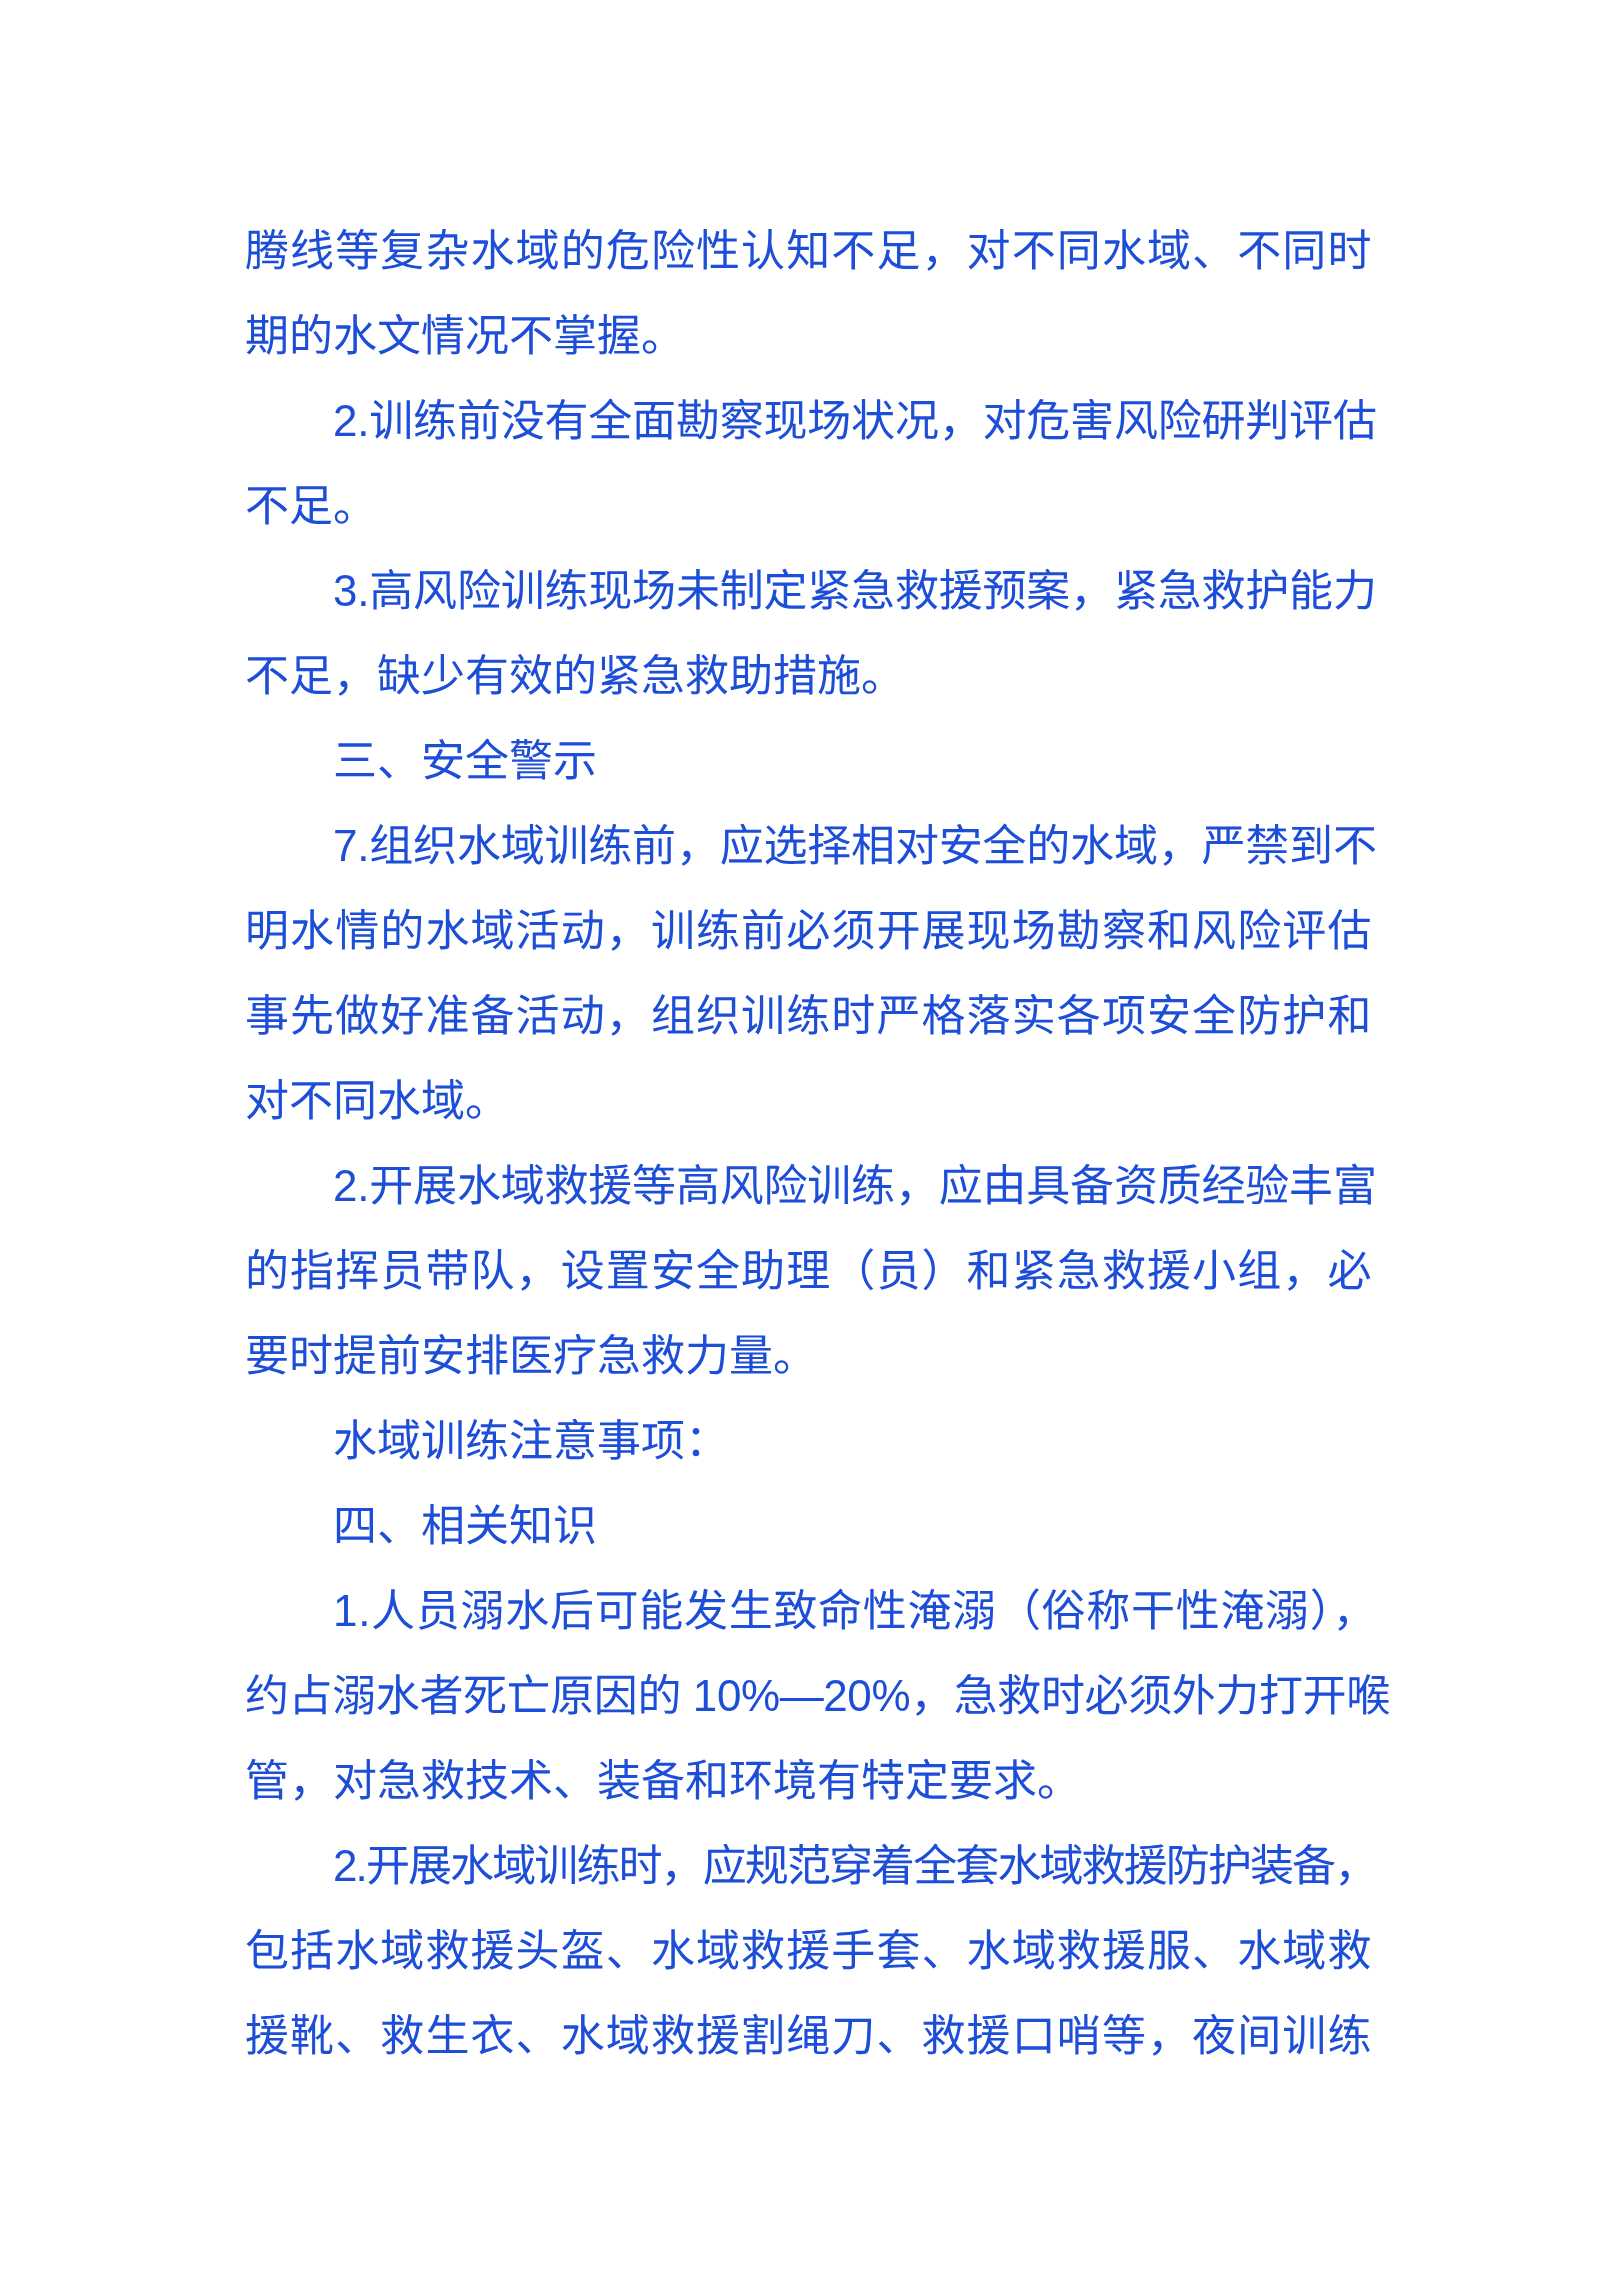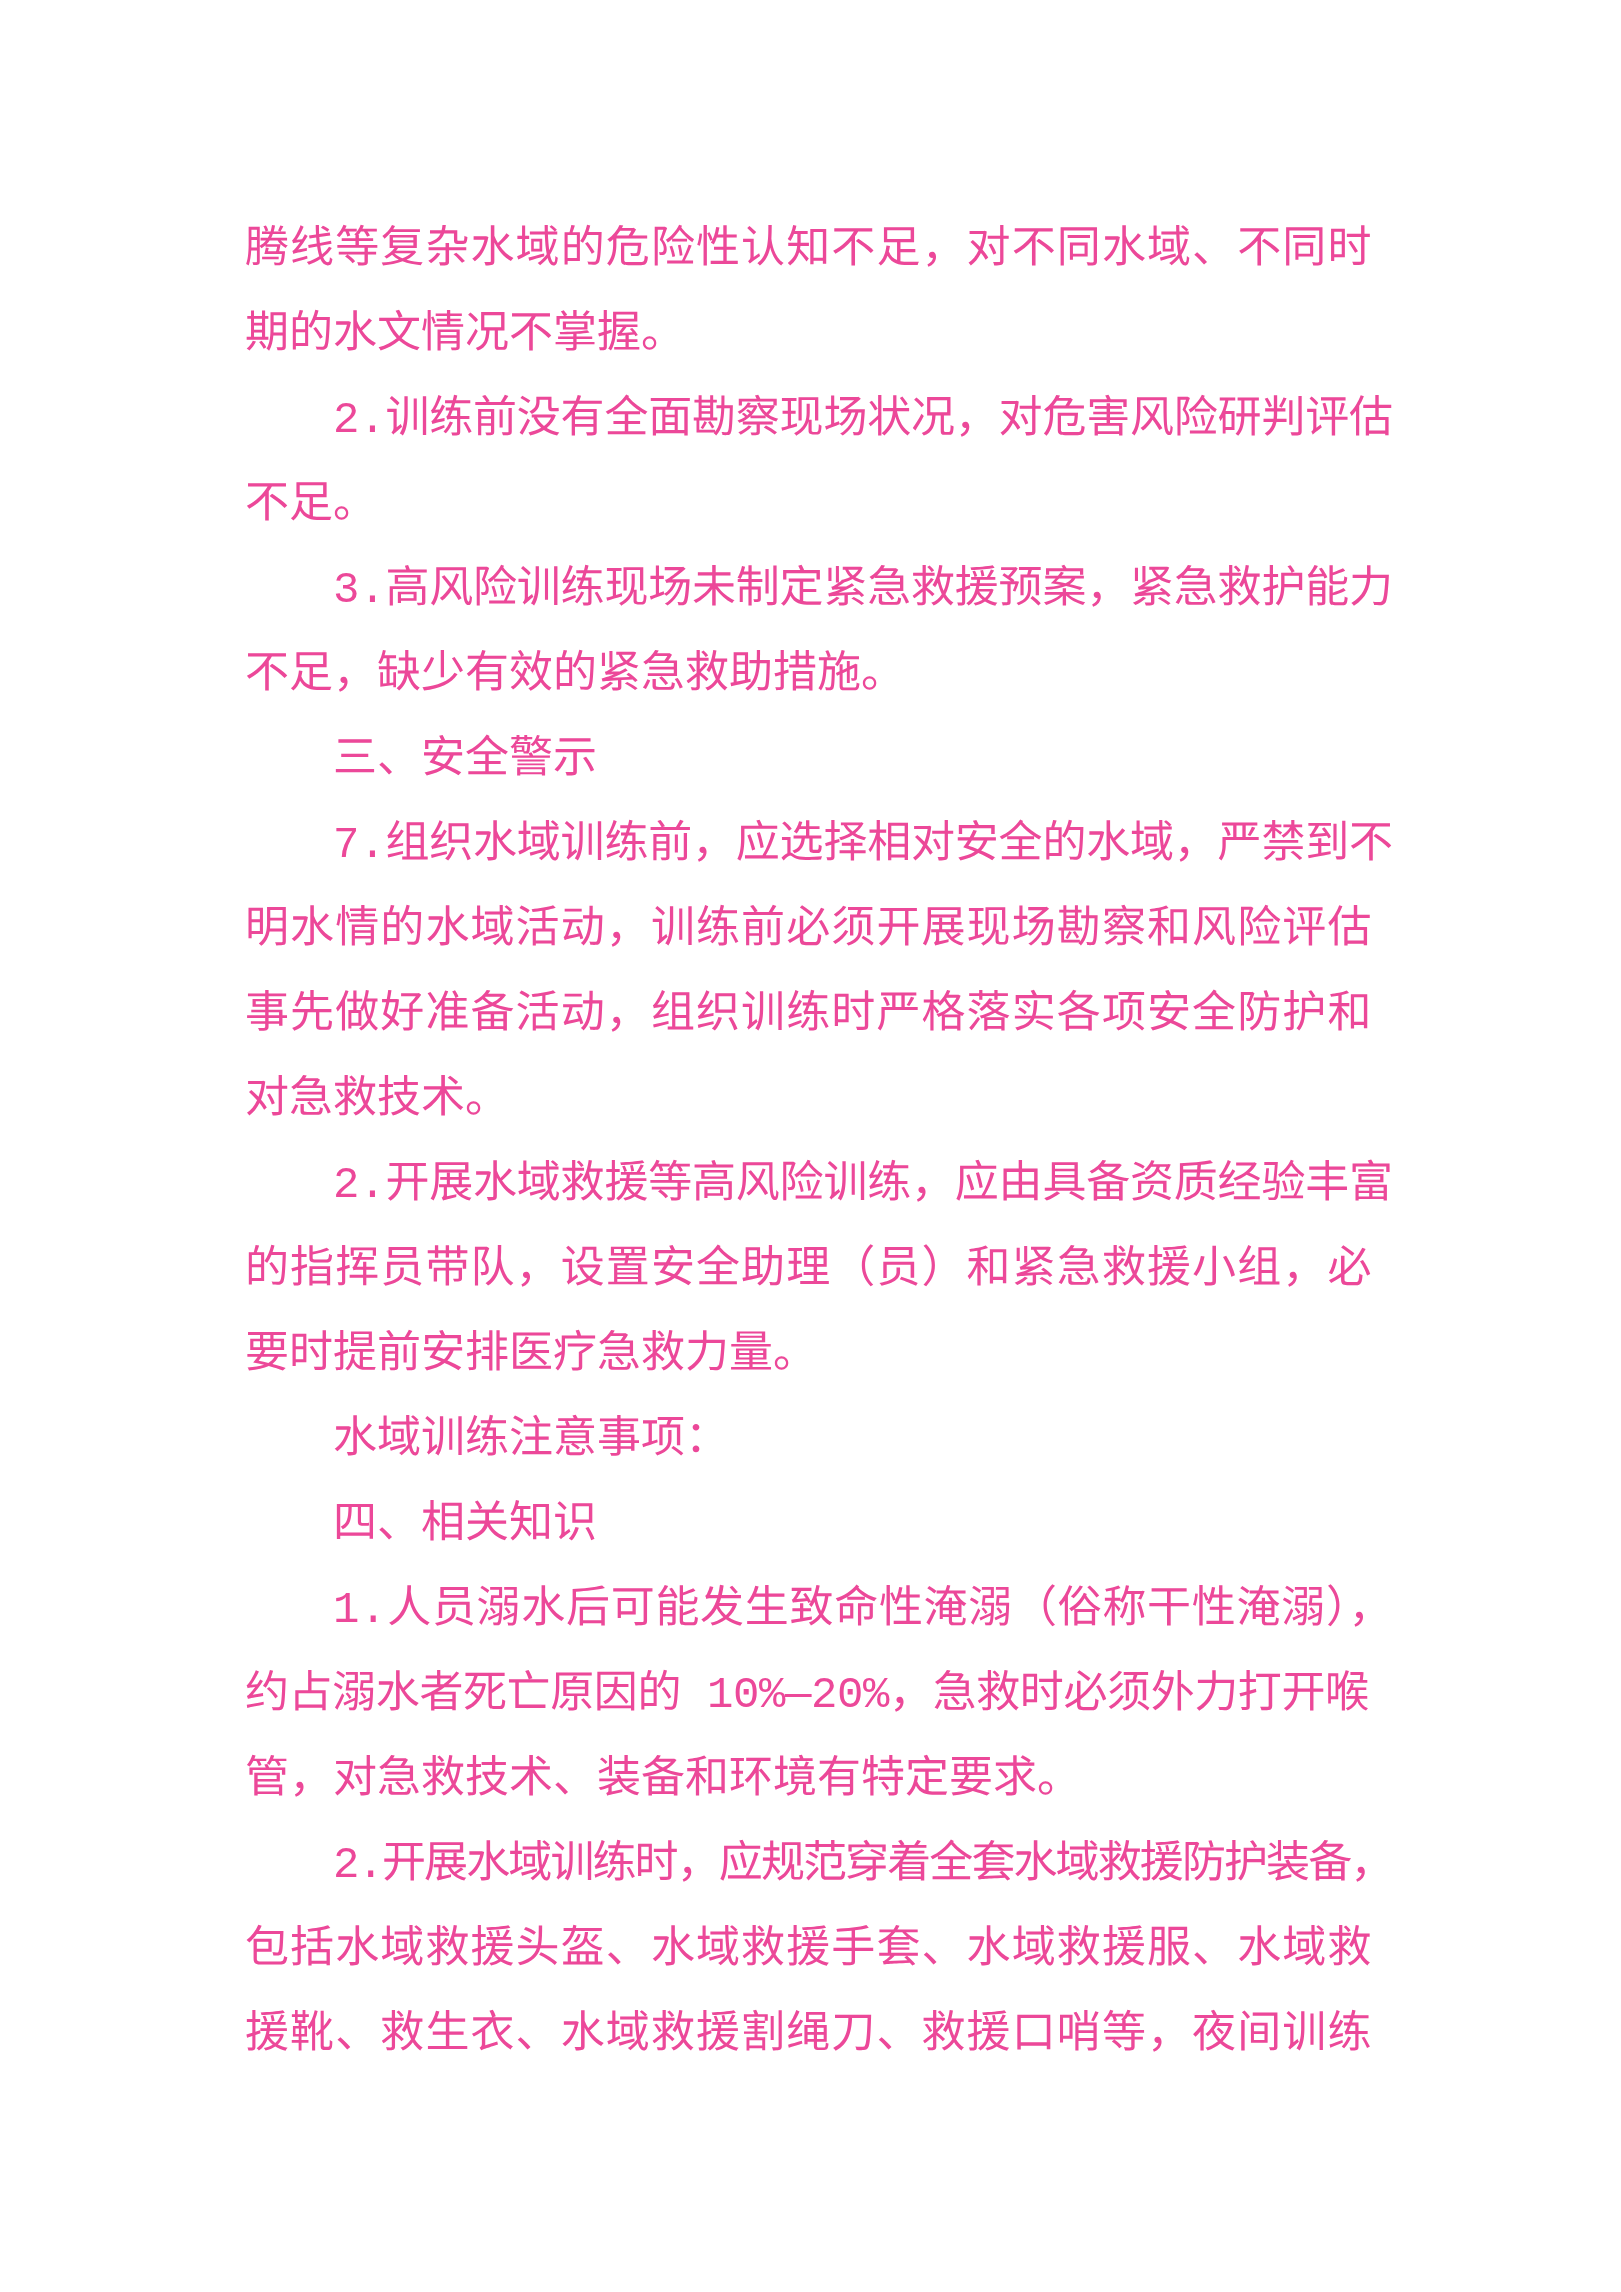--- a/index.html
+++ b/index.html
@@ -18,24 +18,24 @@
     height: 2293px;
     background: #ffffff;
     color: #000000;
   }
   
   .text-block {
     position: absolute;
     left: 245px;
     top: 208px;
     width: 1131px;
-    font-family: Liberation Mono, monospace;
+    font-family: Liberation Sans, sans-serif;
     font-size: 44px;
     line-height: 85px;
-    color: #ec4899;
+    color: #1d4ed8;
   }
   .ln {
     height: 85px;
     white-space: nowrap;
     overflow: visible;
   }
   .ln.indent {
     padding-left: 88px; 
   }
   .ln span {
@@ -50,21 +50,21 @@
       <div class="ln"><span style="letter-spacing: 1.1px;">腾线等复杂水域的危险性认知不足，对不同水域、不同时</span></div>
       <div class="ln"><span style="letter-spacing: 0px;">期的水文情况不掌握。</span></div>
       <div class="ln indent"><span style="letter-spacing: -0.2px;">2.训练前没有全面勘察现场状况，对危害风险研判评估</span></div>
       <div class="ln"><span style="letter-spacing: 0px;">不足。</span></div>
       <div class="ln indent"><span style="letter-spacing: -0.2px;">3.高风险训练现场未制定紧急救援预案，紧急救护能力</span></div>
       <div class="ln"><span style="letter-spacing: 0px;">不足，缺少有效的紧急救助措施。</span></div>
       <div class="ln indent"><span style="letter-spacing: 0px;">三、安全警示</span></div>
       <div class="ln indent"><span style="letter-spacing: -0.2px;">7.组织水域训练前，应选择相对安全的水域，严禁到不</span></div>
       <div class="ln"><span style="letter-spacing: 1.1px;">明水情的水域活动，训练前必须开展现场勘察和风险评估</span></div>
       <div class="ln"><span style="letter-spacing: 1.1px;">事先做好准备活动，组织训练时严格落实各项安全防护和</span></div>
-      <div class="ln"><span style="letter-spacing: 0px;">对急救技术。</span></div>
+      <div class="ln"><span style="letter-spacing: 0px;">对不同水域。</span></div>
       <div class="ln indent"><span style="letter-spacing: -0.2px;">2.开展水域救援等高风险训练，应由具备资质经验丰富</span></div>
       <div class="ln"><span style="letter-spacing: 1.1px;">的指挥员带队，设置安全助理（员）和紧急救援小组，必</span></div>
       <div class="ln"><span style="letter-spacing: 0px;">要时提前安排医疗急救力量。</span></div>
       <div class="ln indent"><span style="letter-spacing: 0px;">水域训练注意事项：</span></div>
       <div class="ln indent"><span style="letter-spacing: 0px;">四、相关知识</span></div>
       <div class="ln indent"><span style="letter-spacing: 0.7px; margin-top: 8px;">1.人员溺水后可能发生致命性淹溺（俗称干性淹溺），</span></div>
       <div class="ln"><span style="letter-spacing: -0.4px;">约占溺水者死亡原因的 10%—20%，急救时必须外力打开喉</span></div>
       <div class="ln"><span style="letter-spacing: 0px;">管，对急救技术、装备和环境有特定要求。</span></div>
       <div class="ln indent"><span style="letter-spacing: -1.9px;">2.开展水域训练时，应规范穿着全套水域救援防护装备，</span></div>
       <div class="ln"><span style="letter-spacing: 1.1px;">包括水域救援头盔、水域救援手套、水域救援服、水域救</span></div>

